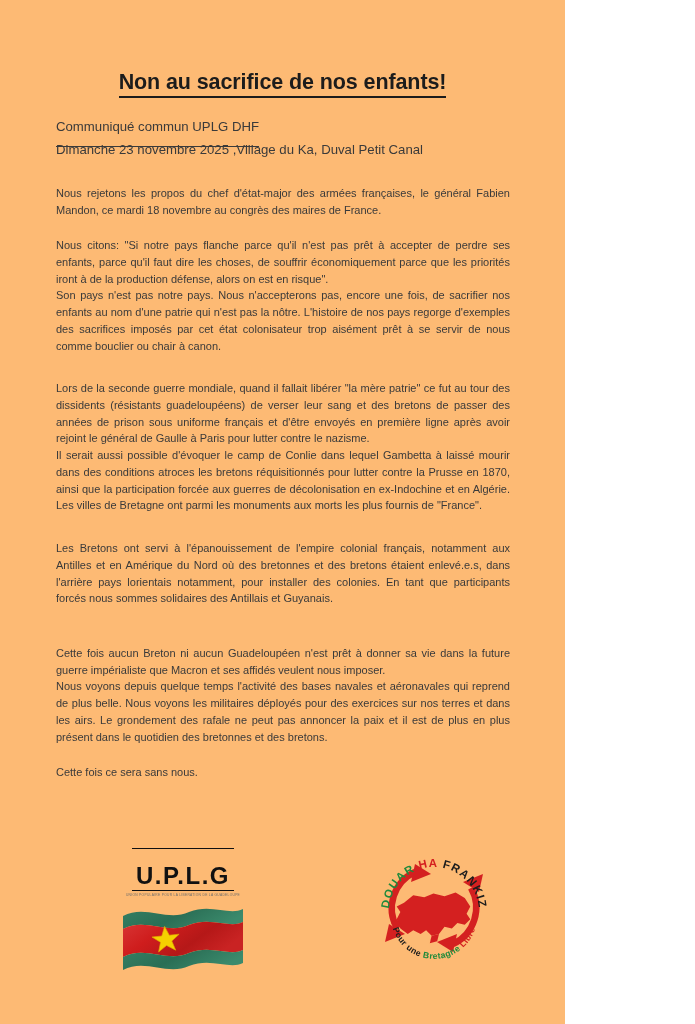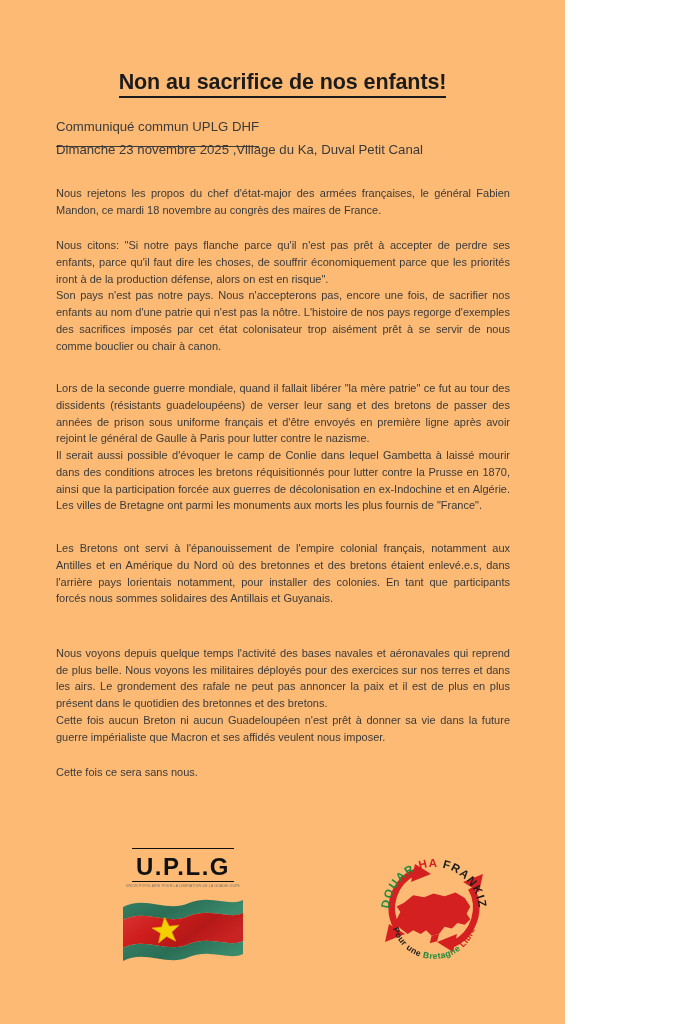--- a/index.html
+++ b/index.html
@@ -100,21 +100,21 @@
   .uplg-word {
     font-family: "Liberation Sans", sans-serif;
     font-weight: bold;
     font-size: 24px;
     letter-spacing: 1.5px;
     color: #111111;
     line-height: 1;
     border-top: 1.6px solid #111;
     border-bottom: 1.6px solid #111;
     display: inline-block;
-    padding: 6px 4px 2px 4px;
+    padding: 15px 4px 2px 4px;
   }
   .uplg-sub {
     font-size: 3.2px;
     letter-spacing: 0.3px;
     color: #6b6b6b;
     margin-top: 2px;
     white-space: nowrap;
     overflow: hidden;
     transform: scaleX(1.02);
   }
@@ -160,22 +160,22 @@
     <p class="para">Son pays n'est pas notre pays. Nous n'accepterons pas, encore une fois, de sacrifier nos enfants au nom d'une patrie qui n'est pas la nôtre. L'histoire de nos pays regorge d'exemples des sacrifices imposés par cet état colonisateur trop aisément prêt à se servir de nous comme bouclier ou chair à canon.</p>
 
     <div class="gap-lg"></div>
     <p class="para">Lors de la seconde guerre mondiale, quand il fallait libérer "la mère patrie" ce fut au tour des dissidents (résistants guadeloupéens) de verser leur sang et des bretons de passer des années de prison sous uniforme français et d'être envoyés en première ligne après avoir rejoint le général de Gaulle à Paris pour lutter contre le nazisme.</p>
     <p class="para">Il serait aussi possible d'évoquer le camp de Conlie dans lequel Gambetta à laissé mourir dans des conditions atroces les bretons réquisitionnés pour lutter contre la Prusse en 1870, ainsi que la participation forcée aux guerres de décolonisation en ex-Indochine et en Algérie. Les villes de Bretagne ont parmi les monuments aux morts les plus fournis de "France".</p>
 
     <div class="gap-lg"></div>
     <p class="para">Les Bretons ont servi à l'épanouissement de l'empire colonial français, notamment aux Antilles et en Amérique du Nord où des bretonnes et des bretons étaient enlevé.e.s, dans l'arrière pays lorientais notamment, pour installer des colonies. En tant que participants forcés nous sommes solidaires des Antillais et Guyanais.</p>
 
     <div class="gap-xl"></div>
+    <p class="para">Cette fois aucun Breton ni aucun Guadeloupéen n'est prêt à donner sa vie dans la future guerre impérialiste que Macron et ses affidés veulent nous imposer.</p>
     <p class="para">Nous voyons depuis quelque temps l'activité des bases navales et aéronavales qui reprend de plus belle. Nous voyons les militaires déployés pour des exercices sur nos terres et dans les airs. Le grondement des rafale ne peut pas annoncer la paix et il est de plus en plus présent dans le quotidien des bretonnes et des bretons.</p>
-    <p class="para">Cette fois aucun Breton ni aucun Guadeloupéen n'est prêt à donner sa vie dans la future guerre impérialiste que Macron et ses affidés veulent nous imposer.</p>
 
     <div class="gap-md"></div>
     <p class="para last-left">Cette fois ce sera sans nous.</p>
 
   </div>
 
   <div class="logo-row">
 
     <div class="uplg">
       <div class="uplg-word">U.P.L.G</div>

